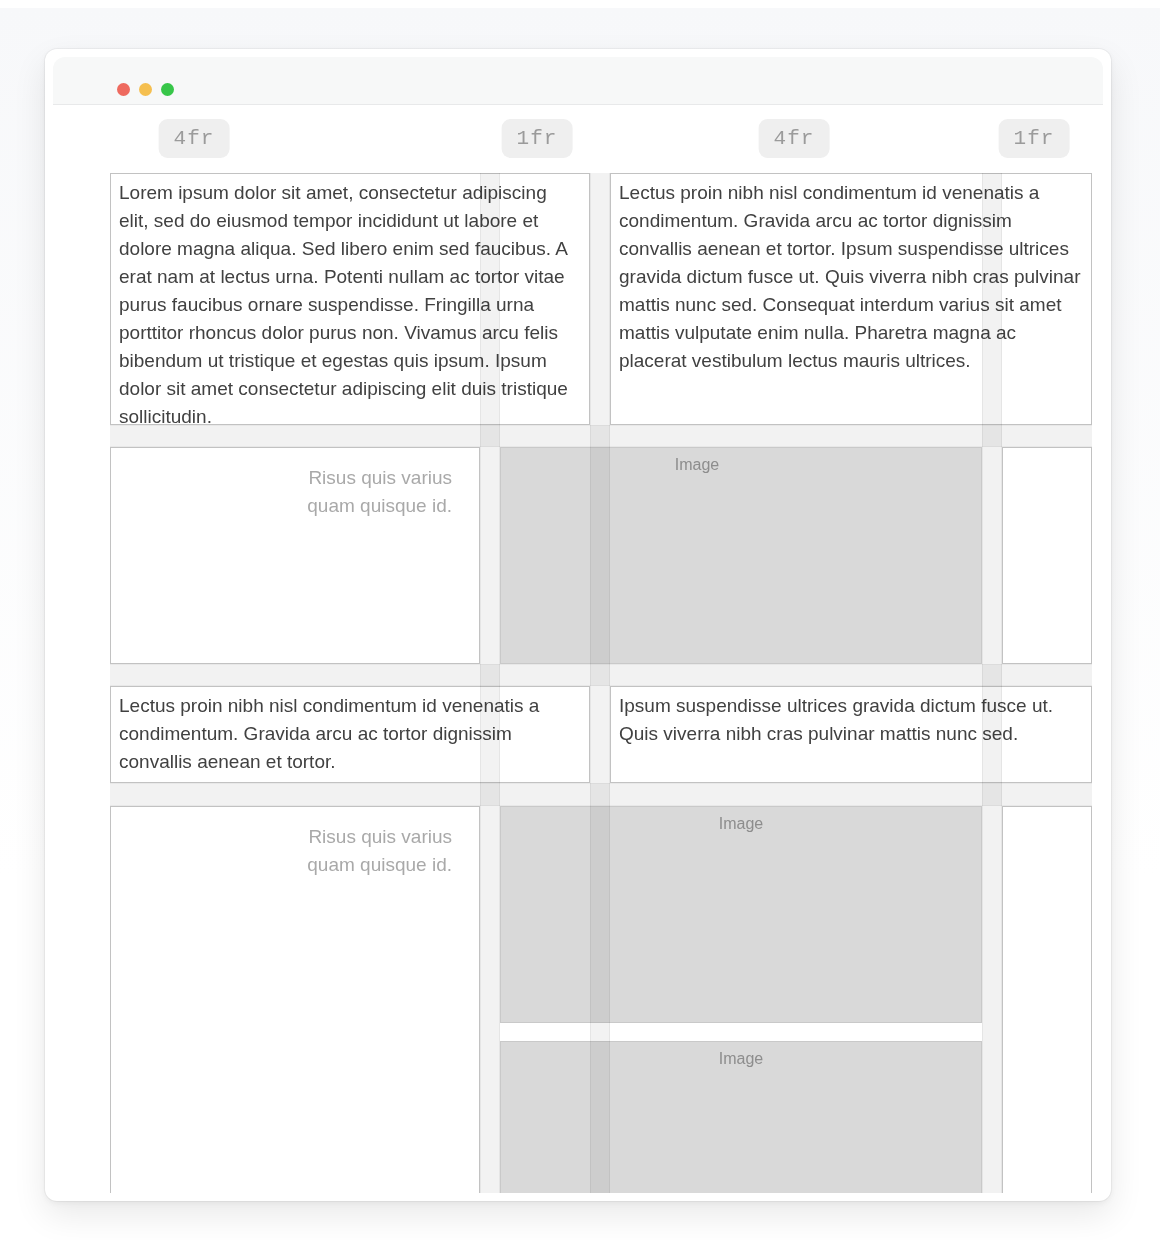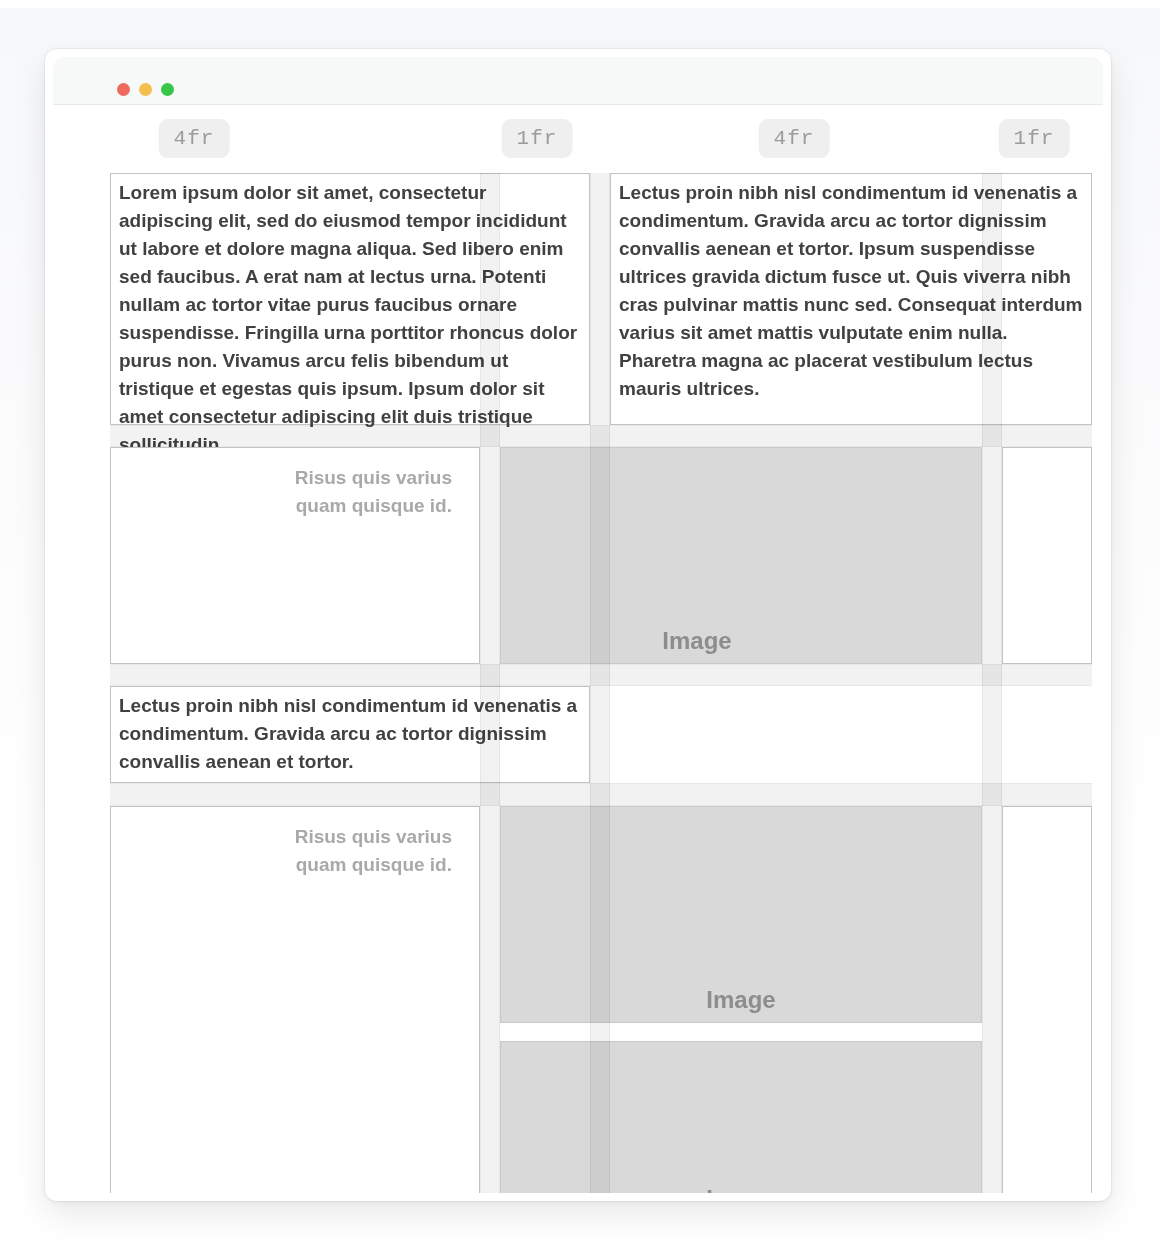--- a/index.html
+++ b/index.html
@@ -29,32 +29,32 @@
     font-family:"Liberation Mono","DejaVu Sans Mono",monospace;
     font-size:21px; line-height:25px; padding:7px 15px; border-radius:9px;
     letter-spacing:1px;
   }
   .pill1 { left:133px; } .pill2 { left:476px; } .pill3 { left:733px; } .pill4 { left:973px; }
   .grid { position:absolute; left:41px; top:51px; width:982px; height:1049px; }
   .cell {
     position:absolute; background:#fff;
     border:1.5px solid var(--cell-border,#c2c2c2);
     color:var(--body-text,#414141); font-size:19px; line-height:28px;
-    padding:5px 8px; z-index:1;font-weight:bold;
+    padding:5px 8px; z-index:1;
   }
   .muted-cell { padding:8px 19px; }
   .muted-text {
     color:var(--muted-text,#a9a9a9); text-align:right;
     width:158px; margin-left:auto;
   }
   .imgbox {
     position:absolute; background:var(--image-bg,#d9d9d9);
     border:1px solid rgba(0,0,0,0.07);
-    display:flex; align-items:flex-end; justify-content:center;
-    color:var(--image-text,#8d8d8d); font-size:24px; z-index:1;font-weight:bold;
+    display:flex; align-items:flex-start; justify-content:center;
+    color:var(--image-text,#8d8d8d); font-size:16px; z-index:1;
   }
   .label-offset { transform:translateX(-44px); }
   
   .vstrip {
     position:absolute; top:0; height:1049px; width:20px; z-index:5;
     background:rgba(0,0,0,0.05);
     border-left:1px solid rgba(0,0,0,0.05); border-right:1px solid rgba(0,0,0,0.05);
   }
   .v1 { left:370px; } .v2 { left:480px; } .v3 { left:872px; }
   .hstrip {
@@ -105,20 +105,21 @@
       </div>
 
       <div class="imgbox i-r2">
         <span class="label-offset">Image</span>
       </div>
 
       <div class="cell c-r2r"></div>
 
       <div class="cell c-r3l">Lectus proin nibh nisl condimentum id venenatis a condimentum. Gravida arcu ac tortor dignissim convallis aenean et tortor.</div>
 
+      <div class="cell c-r3r">Ipsum suspendisse ultrices gravida dictum fusce ut. Quis viverra nibh cras pulvinar mattis nunc sed.</div>
 
       <div class="cell muted-cell c-r4l">
         <div class="muted-text">Risus quis varius quam quisque id.</div>
       </div>
 
       <div class="imgbox i-r4a">
         <span>Image</span>
       </div>
 
       <div class="imgbox i-r4b">

